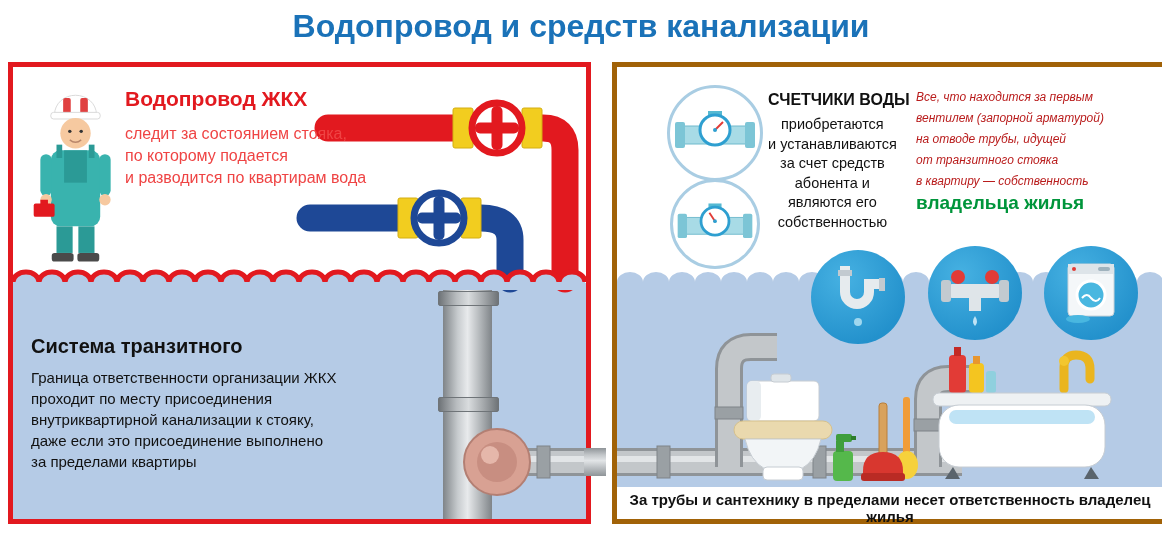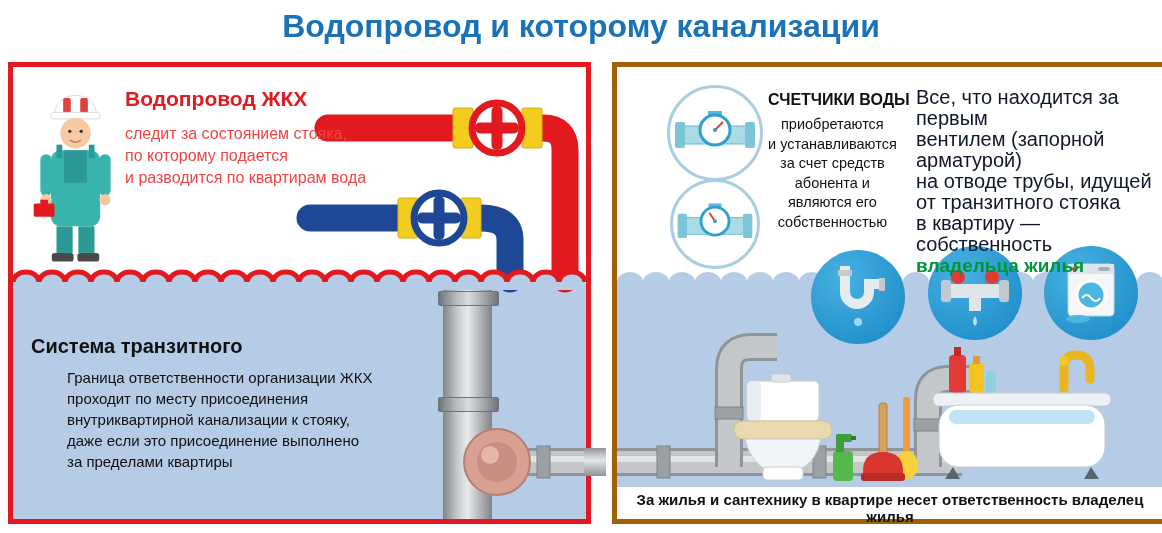--- a/index.html
+++ b/index.html
@@ -15,32 +15,32 @@
   .stack{left:430px;top:214px;width:49px;height:238px;z-index:2;
     background:linear-gradient(90deg,#7f8488 0%,#c7cbce 30%,#e8eaec 50%,#b4b8bb 75%,#7f8488 100%);}
   .stack-collar{left:425px;width:59px;height:13px;z-index:2;border-radius:2px;border:1px solid #6f7478;
     background:linear-gradient(90deg,#6f7478,#b9bdc0 30%,#d9dcde 50%,#a5a9ac 75%,#6f7478);}
   .heading-red{color:#e2191f;font-size:21px;font-weight:bold;}
   .heading-black{color:#111;font-size:20px;font-weight:bold;}
   .body-text{color:#ef4444;font-size:16px;line-height:22px;}
   .sewer-text{color:#111;font-size:15px;line-height:21px;}
   .meters-heading{color:#111;font-size:16px;font-weight:bold;}
   .meters-text{color:#111;font-size:14.5px;line-height:19.5px;}
-  .own-text{color:#0f172a;font-size:20px;line-height:21px;}
+  .own-text{color:#b91c1c;font-size:12px;line-height:21px;font-style:italic;}
   .own-green{color:#00953b;font-size:19px;line-height:21px;font-weight:bold;}
   .bottom-note{left:0;top:424px;width:100%;text-align:center;font-size:15px;font-weight:bold;color:#111;z-index:6;}
   .meter-circle{background:#ffffff;border:3px solid #a9cde3;border-radius:50%;z-index:5;}
   .blue-circle{border-radius:50%;z-index:5;background:radial-gradient(circle at 35% 30%,#46b1e2,#2391cc 75%);}
   #pipe-connector{left:584px;top:448px;width:22px;height:28px;z-index:10;
     background:linear-gradient(180deg,#8f9498,#c3c7ca 25%,#e2e5e7 45%,#c3c7ca 65%,#8f9498);}
 </style>
 </head>
 <body>
 
-<div id="title" class="abs">Водопровод и которому канализации</div>
+<div id="title" class="abs">Водопровод и средств канализации</div>
 
 <div id="panel-left" class="abs panel">
 
   <div class="abs water"></div>
 
   <svg class="abs z3" style="left:15px;top:18px;width:95px;height:182px;" viewBox="0 0 100 190">
     <path d="M28,30 a22,20 0 0 1 44,0 z" fill="#ffffff" stroke="#d8d8d8"></path>
     <rect x="37" y="13" width="8" height="16" rx="2" fill="#e04040"></rect>
     <rect x="55" y="13" width="8" height="16" rx="2" fill="#e04040"></rect>
     <rect x="24" y="28" width="52" height="7" rx="3" fill="#ffffff" stroke="#d8d8d8"></rect>
@@ -109,21 +109,21 @@
     <path d="M470,392 H573" stroke="#e2e5e7" stroke-width="6" fill="none"></path>
     <rect x="524" y="379" width="13" height="32" fill="#9aa0a4" stroke="#7e8388"></rect>
     <g>
       <circle cx="484" cy="395" r="33" fill="#d8a193" stroke="#b37f73" stroke-width="2"></circle>
       <circle cx="484" cy="395" r="20" fill="#c88e81"></circle>
       <circle cx="477" cy="388" r="9" fill="#e5b7aa"></circle>
     </g>
   </svg>
 
   <div class="abs z6 heading-black" style="left:18px;top:268px;">Система транзитного</div>
-  <div class="abs z6 sewer-text ml" style="left:18px;top:300px;margin-left:36px;">Граница ответственности организации ЖКХ
+  <div class="abs z6 sewer-text ml" style="left:18px;top:300px;">Граница ответственности организации ЖКХ
 проходит по месту присоединения
 внутриквартирной канализации к стояку,
 даже если это присоединение выполнено
 за пределами квартиры</div>
 </div>
 
 <div id="panel-right" class="abs panel">
 
   <div class="abs water" style="bottom:auto;height:204px;"></div>
 
@@ -252,16 +252,16 @@
       <rect x="24" y="18" width="46" height="10" fill="#dde4e9"></rect>
       <circle cx="30" cy="23" r="2" fill="#e23b36"></circle>
       <rect x="54" y="21" width="12" height="4" rx="2" fill="#9fb2bd"></rect>
       <circle cx="47" cy="49" r="14" fill="#49b7e0"></circle>
       <circle cx="47" cy="49" r="14" fill="none" stroke="#ffffff" stroke-width="3"></circle>
       <path d="M38,52 q5,-6 9,0 q5,6 9,0" stroke="#ffffff" stroke-width="2" fill="none"></path>
       <ellipse cx="34" cy="73" rx="12" ry="4" fill="#49b7e0"></ellipse>
     </svg>
   </div>
 
-  <div class="abs bottom-note">За жилья и сантехнику в квартире несет ответственность владелец жилья</div>
+  <div class="abs bottom-note">За трубы и сантехнику в пределами несет ответственность владелец жилья</div>
 </div>
 
 <div id="pipe-connector" class="abs"></div>
 
 </body></html>

